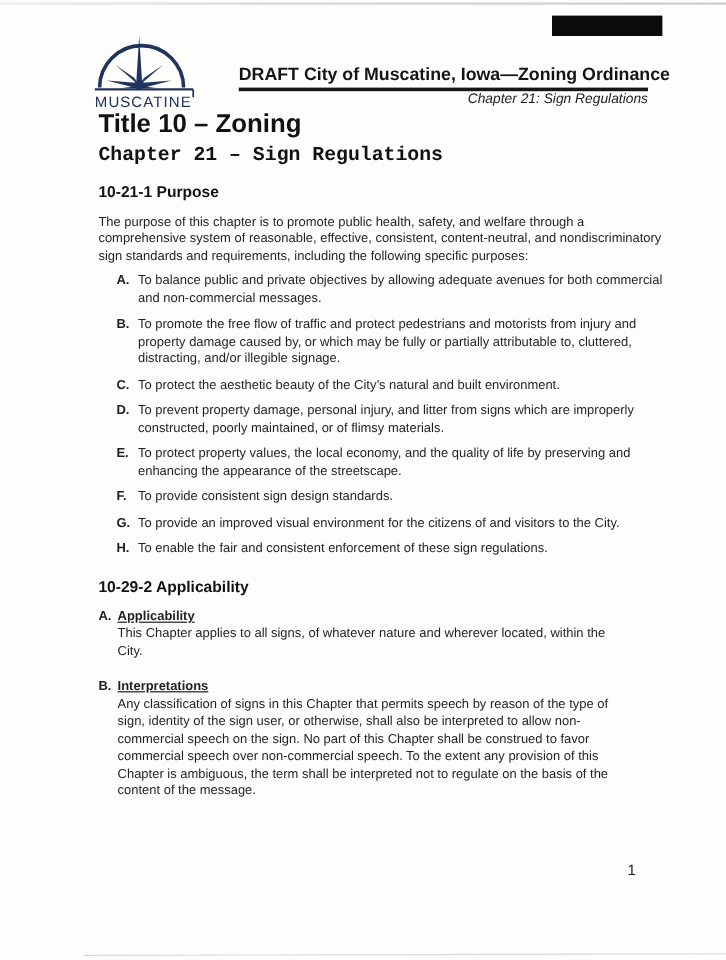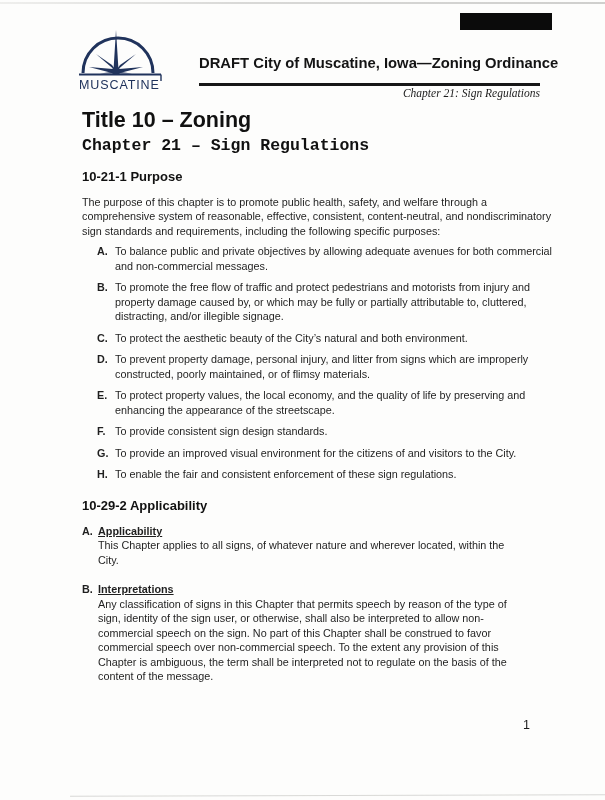--- a/index.html
+++ b/index.html
@@ -22,27 +22,27 @@
   .redaction{
     position:absolute;left:460px;top:13px;width:92px;height:17px;
     background:#0b0b0b;
   }
   .logo{position:absolute;left:78px;top:29px;width:90px;height:64px;}
   .header-block{
     position:absolute;left:199px;top:55px;width:341px;
   }
   .header-title{
     font-size:14.8px;font-weight:bold;white-space:nowrap;color:#141414;
-    padding-bottom:12px;border-bottom:3px solid #171717;
+    padding-bottom:2px;border-bottom:3px solid #171717;
   }
   .header-subtitle{
     margin-top:1px;text-align:right;font-style:italic;font-size:11.5px;
-    font-family:Liberation Serif, serif;color:#1b1b1b;
+    font-family:Liberation Sans, sans-serif;color:#1b1b1b;
   }
-  .content{position:absolute;left:82px;top:109px;width:470px;}
+  .content{position:absolute;left:82px;top:92px;width:470px;}
   h1.doc-title{
     margin:0;font-size:21.5px;line-height:1.1;font-weight:bold;color:#111;
   }
   h2.doc-chapter{
     margin:3px 0 0 0;font-size:16.5px;line-height:1.2;font-weight:bold;color:#111;font-family:Liberation Mono, monospace;
   }
   h3.section-heading{
     margin:14px 0 0 0;font-size:13px;line-height:1.25;font-weight:bold;color:#111;
   }
   h3.section-heading.second{margin-top:16px;}
@@ -109,21 +109,21 @@
     <div class="li">
       <span class="li-label">A.</span>
       <span class="li-text">To balance public and private objectives by allowing adequate avenues for both commercial and non-commercial messages.</span>
     </div>
     <div class="li">
       <span class="li-label">B.</span>
       <span class="li-text">To promote the free flow of traffic and protect pedestrians and motorists from injury and property damage caused by, or which may be fully or partially attributable to, cluttered, distracting, and/or illegible signage.</span>
     </div>
     <div class="li">
       <span class="li-label">C.</span>
-      <span class="li-text">To protect the aesthetic beauty of the City’s natural and both environment.</span>
+      <span class="li-text">To protect the aesthetic beauty of the City’s natural and built environment.</span>
     </div>
     <div class="li">
       <span class="li-label">D.</span>
       <span class="li-text">To prevent property damage, personal injury, and litter from signs which are improperly constructed, poorly maintained, or of flimsy materials.</span>
     </div>
     <div class="li">
       <span class="li-label">E.</span>
       <span class="li-text">To protect property values, the local economy, and the quality of life by preserving and enhancing the appearance of the streetscape.</span>
     </div>
     <div class="li">

